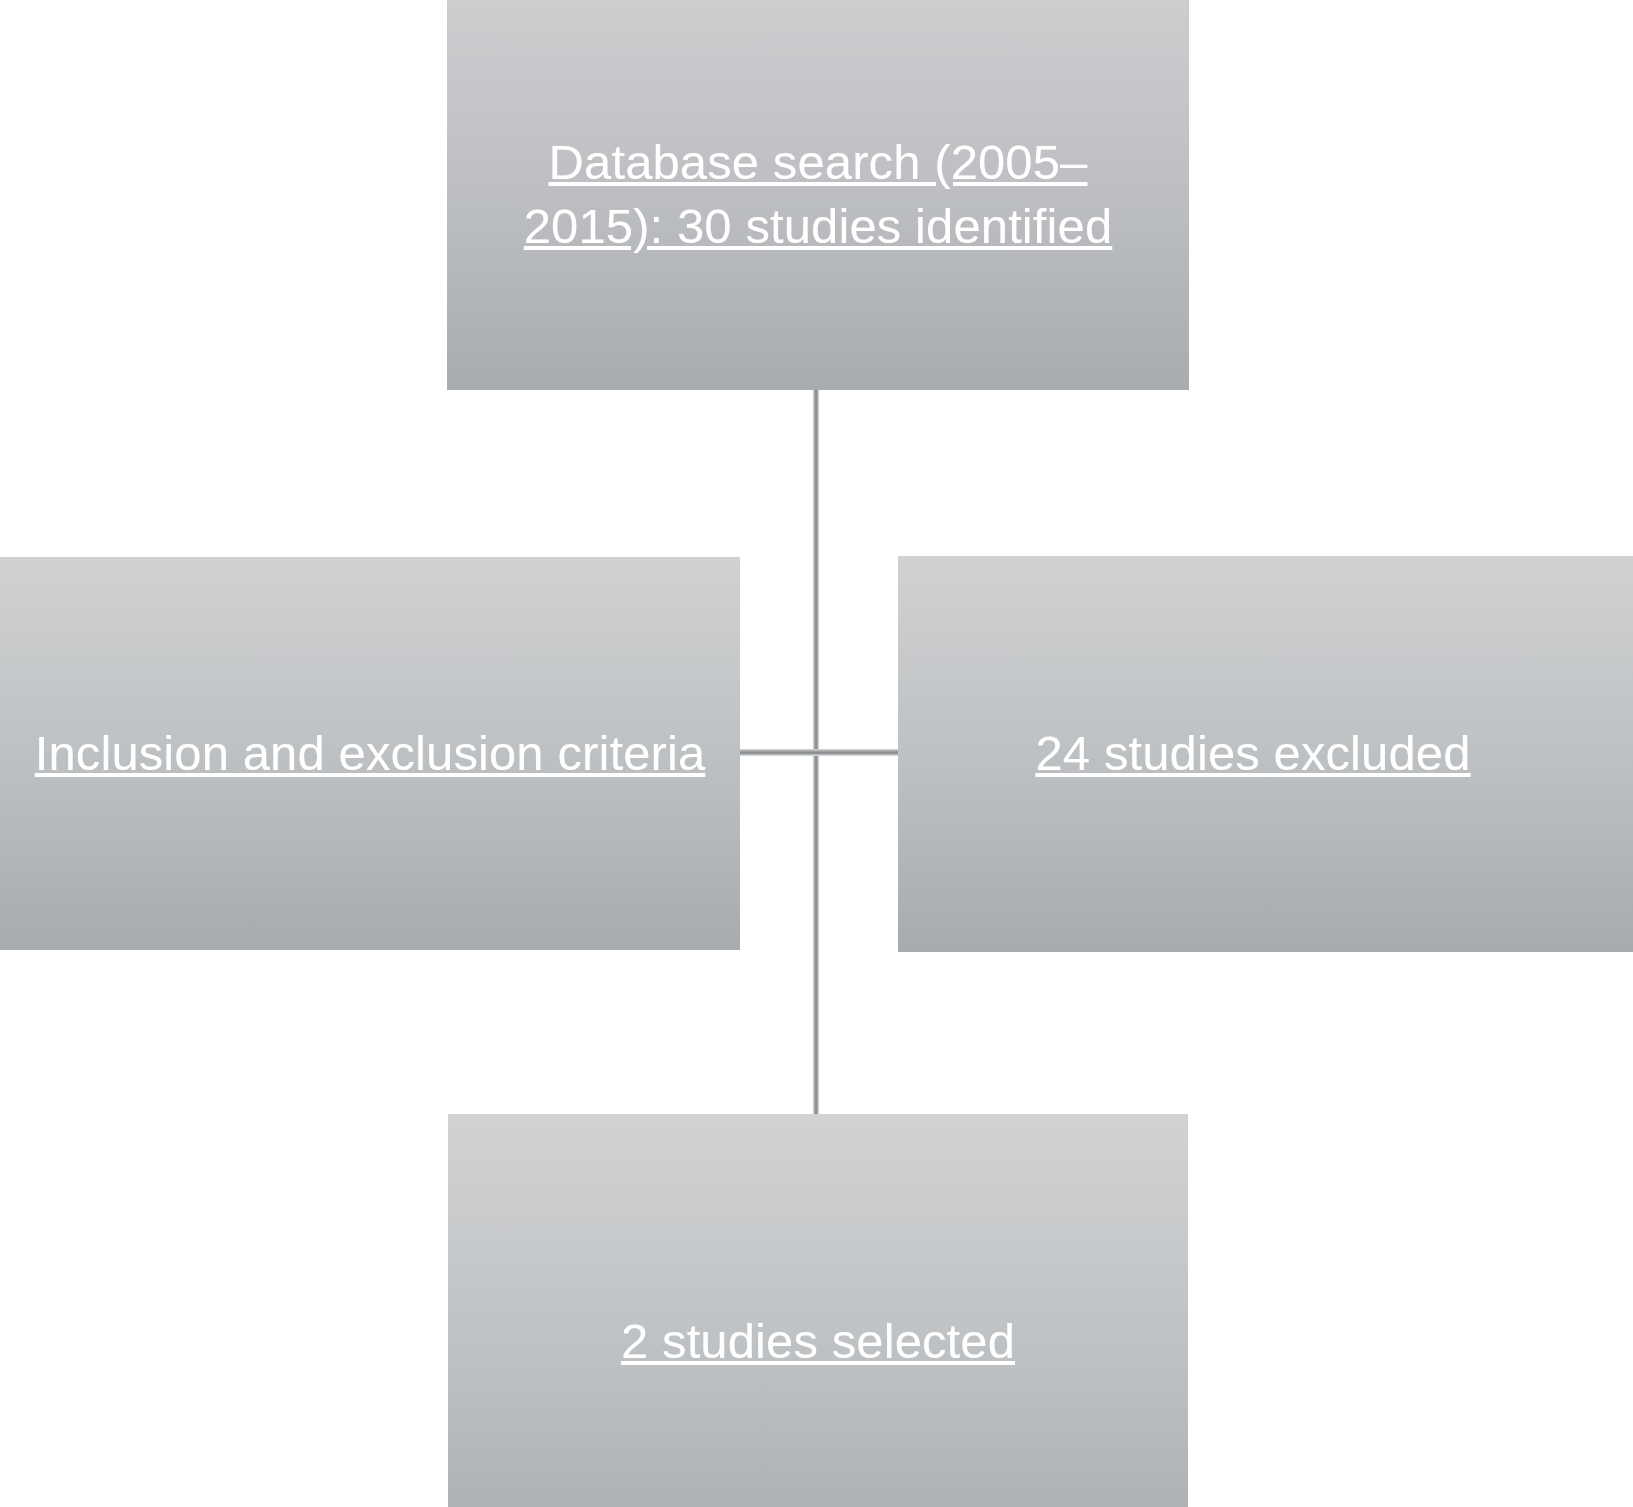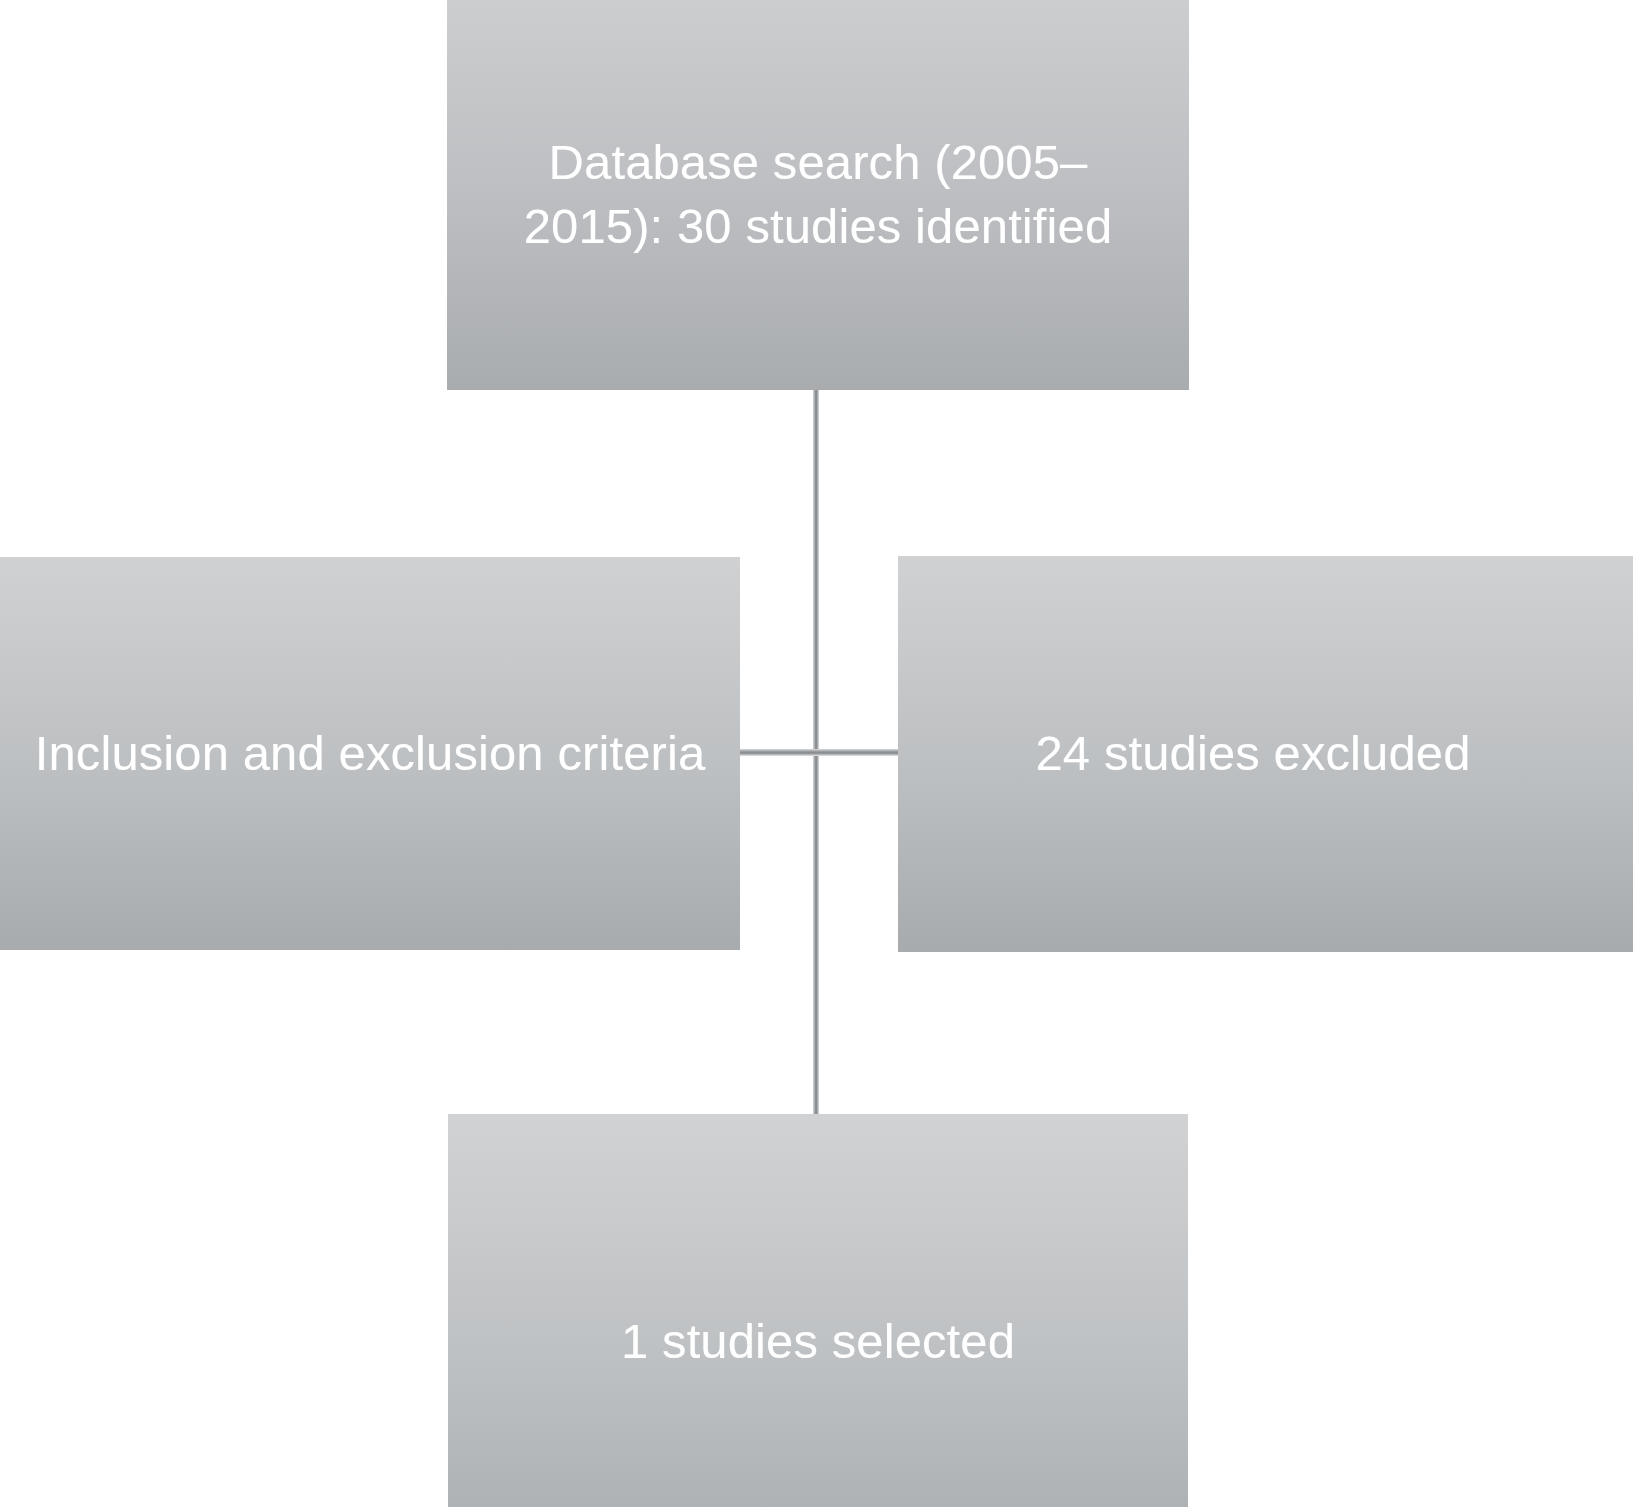--- a/index.html
+++ b/index.html
@@ -55,20 +55,21 @@
     line-height: 1.30;
     letter-spacing: 0.1px;
     background-image: linear-gradient(to bottom, #cbcdcf 0%, #c3c5c7 28%, #b6b9bb 60%, #a6a9ac 100%);
     text-shadow: 0 0 1px rgba(255,255,255,0.25);
   }
   .node .node-label {
     display: block;
     width: 100%;
     padding: 0 18px;
     box-sizing: border-box;
+    text-decoration: underline;
   }
 
   
   #node-database-search {
     left: 447px;
     top: -60px;           
     width: 742px;
     height: 450px;
     font-size: 49px;
     padding-top: 60px;
@@ -131,16 +132,16 @@
 
   <div class="node" id="node-criteria">
     <span class="node-label">Inclusion and exclusion criteria</span>
   </div>
 
   <div class="node" id="node-excluded">
     <span class="node-label">24 studies excluded</span>
   </div>
 
   <div class="node" id="node-selected">
-    <span class="node-label">1 studies selected</span>
+    <span class="node-label">2 studies selected</span>
   </div>
 
 </div>
 
 </body></html>

